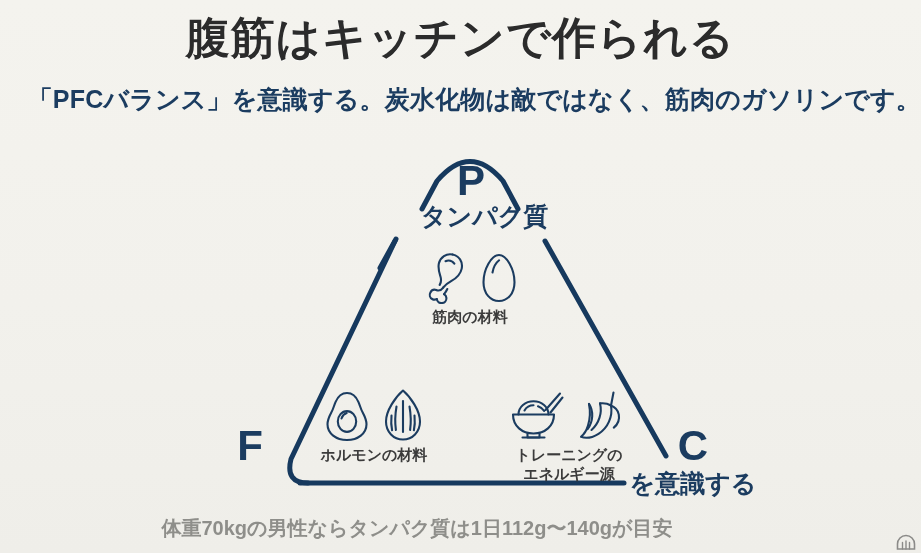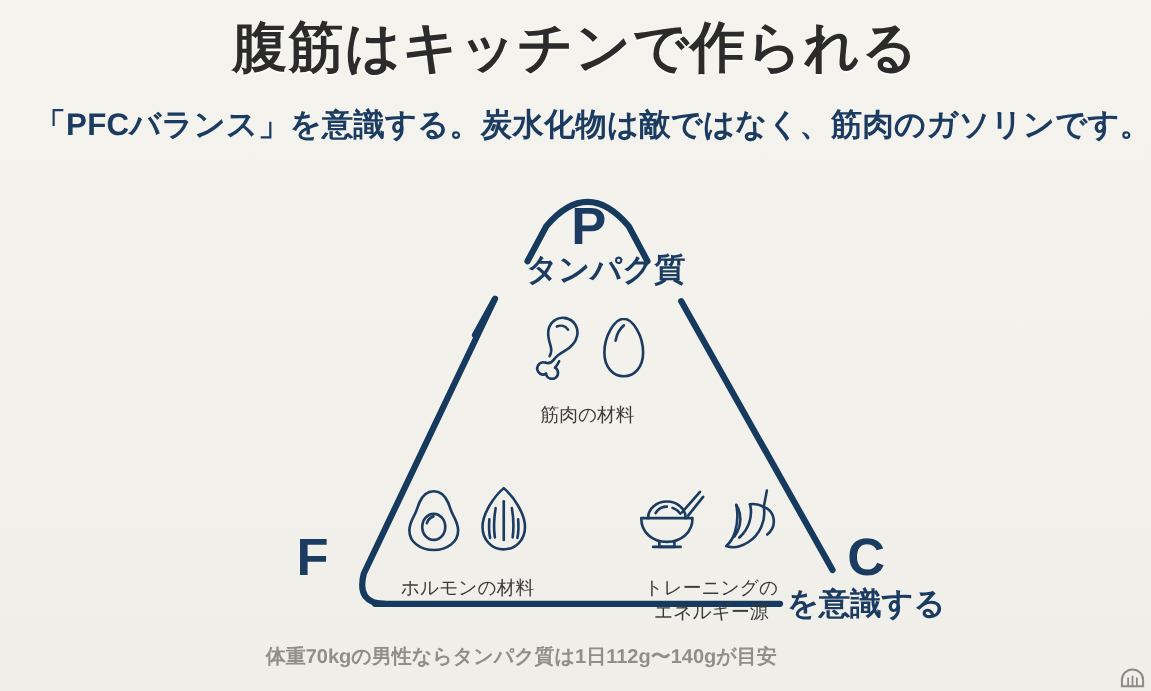--- a/index.html
+++ b/index.html
@@ -67,40 +67,40 @@
 
   #corner-p { left:421px; top:160px; width:100px; }
   #corner-p .sub { margin-top:2px; }
   #corner-f { left:198px; top:425px; width:104px; }
   #corner-c { left:628px; top:425px; width:130px; }
 
   
   .group { position:absolute; text-align:center; }
   .icons { display:flex; justify-content:center; align-items:flex-end; gap:12px; }
   .cap {
-    margin-top:20px;
+    margin-top:4px;
     font-size:15px;
-    font-weight:400;
+    font-weight:700;
     color:#3b3b3b;
     line-height:1.25;
     white-space:nowrap;
   }
   #group-p { left:396px; top:248px; width:148px; }
   #group-f { left:300px; top:388px; width:148px; }
   #group-c { left:494px; top:388px; width:150px; }
   #group-c .cap { white-space:normal; }
 
   .ic { display:block; }
 
   
   .footnote {
     position:absolute;
     top:515px; left:0; width:834px;
     text-align:center;
-    font-size:16px;
+    font-size:20px;
     font-weight:600;
     color:#8e8e8a;
     white-space:nowrap;
   }
 
   
   #watermark {
     position:absolute;
     right:4px; bottom:2px;
     width:22px; height:18px;

